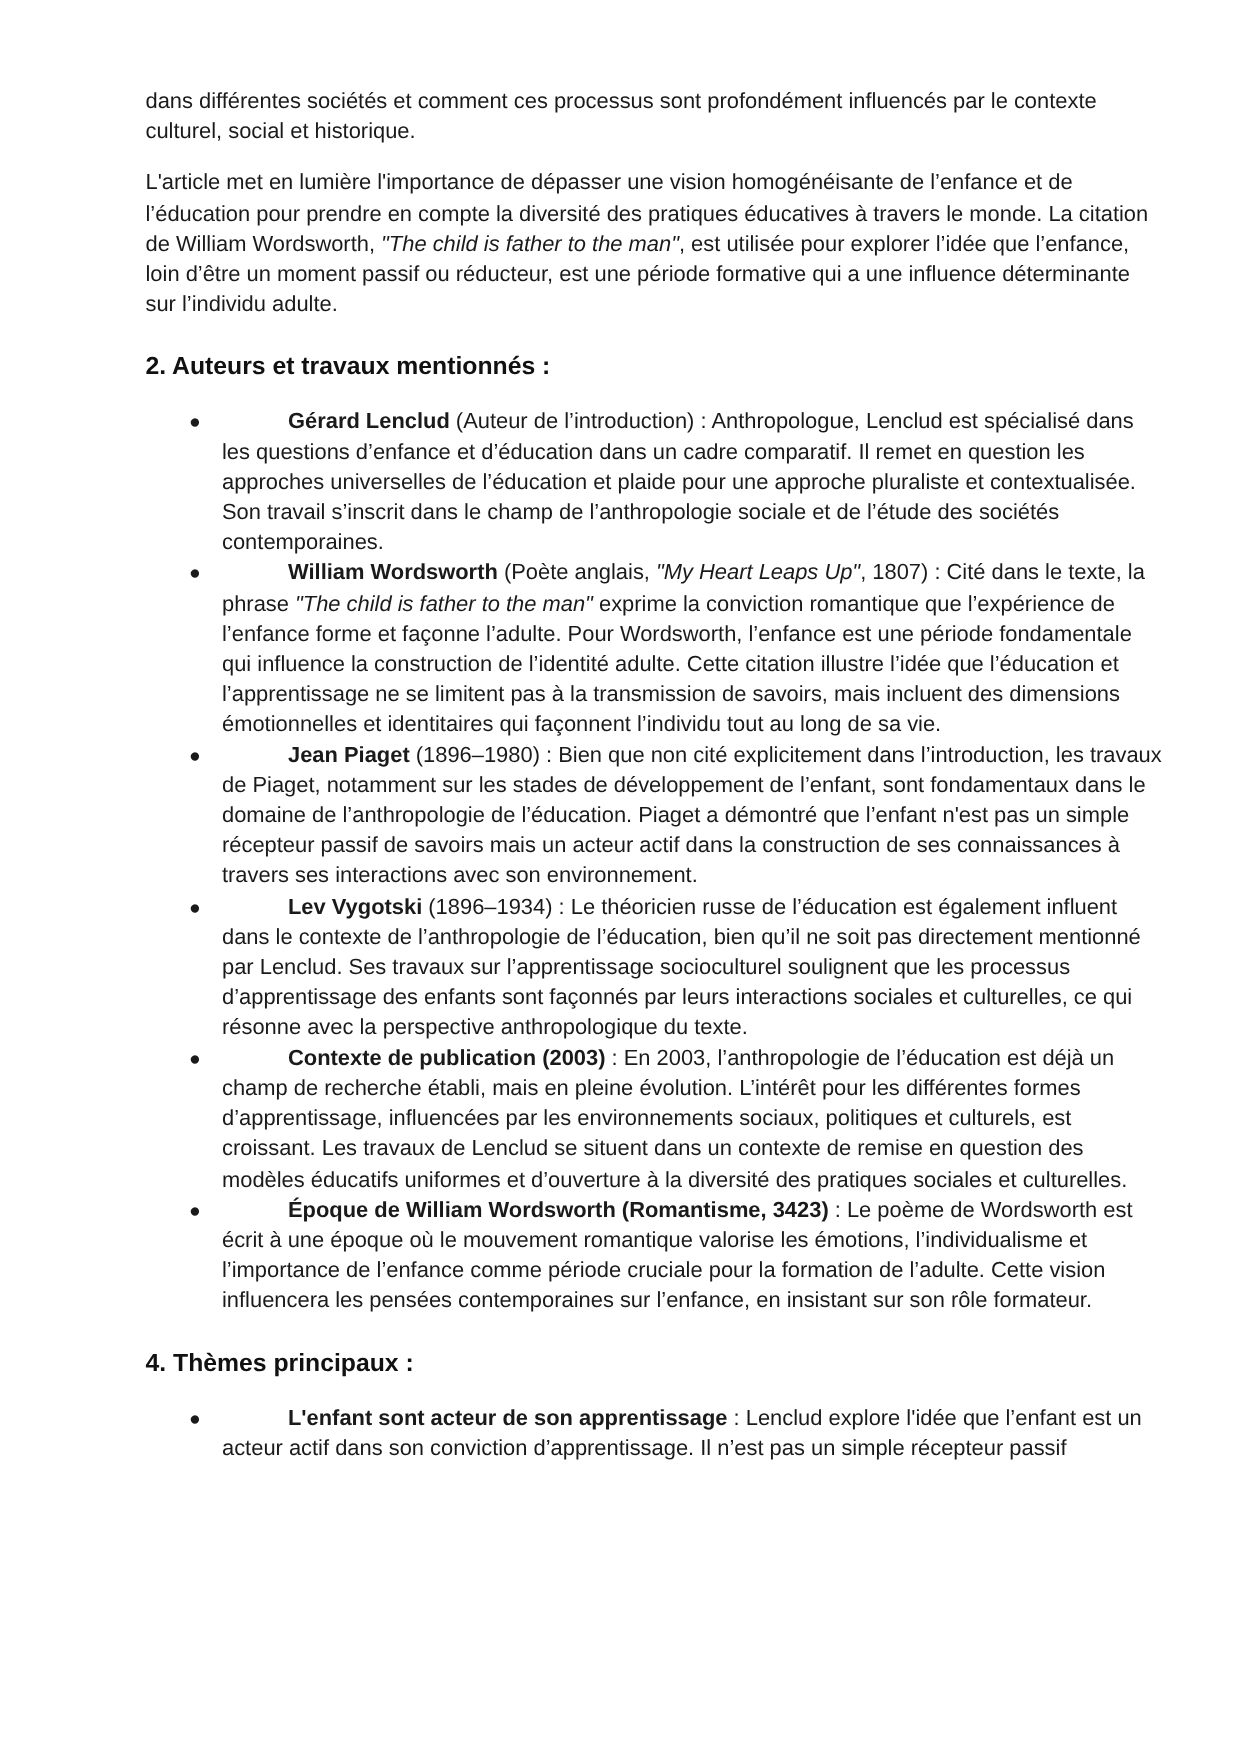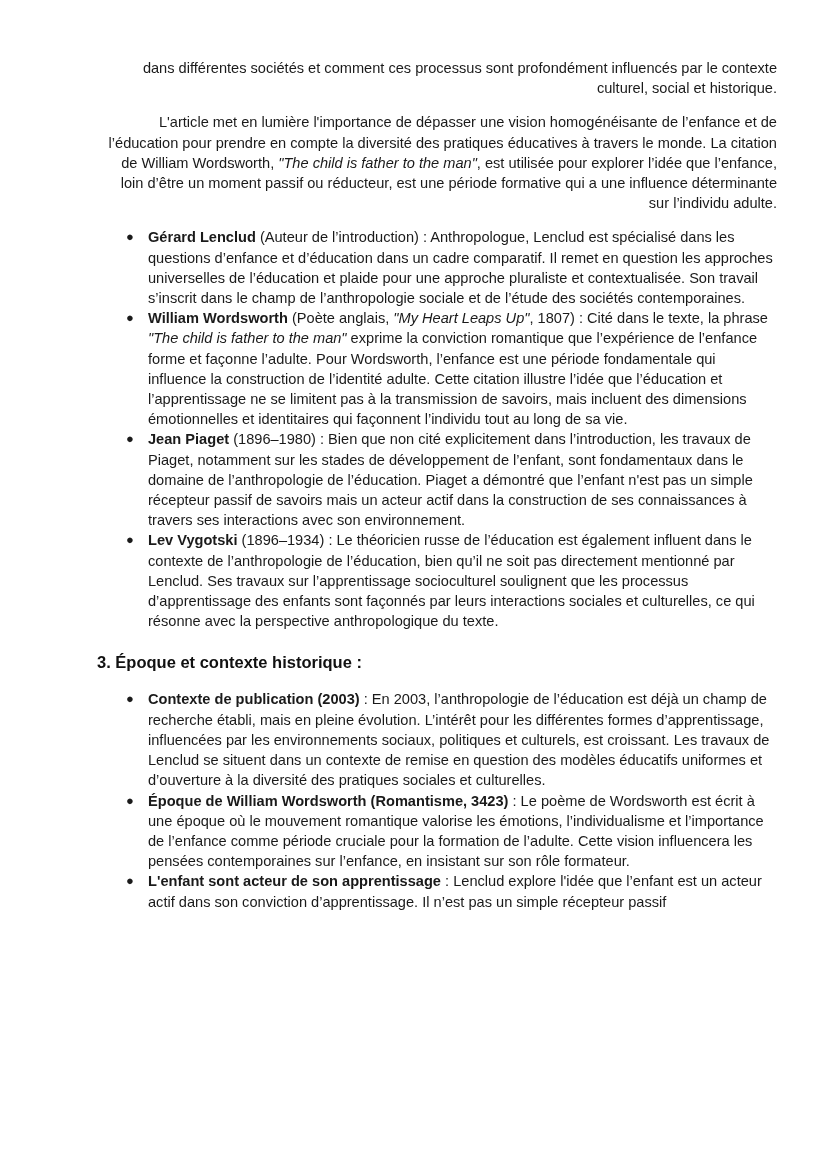--- a/index.html
+++ b/index.html
@@ -18,21 +18,20 @@
     .page {
       position: absolute;
       left: 97px;
       top: 58px;
       width: 680px;
       font-size: 14.6px;
       line-height: 20.2px;
     }
     p.para {
       margin: 0 0 14px 0;
-      text-align: right;
     }
     h2.section {
       font-size: 16.5px;
       font-weight: bold;
       margin: 20px 0 16px 0;
       line-height: 22px;
       color: #111111;
     }
     ul.blist {
       list-style: none;
@@ -42,63 +41,64 @@
     ul.blist li {
       position: relative;
       margin: 0;
     }
     ul.blist li .bullet {
       position: absolute;
       left: -22px;
       top: 0;
       font-size: 13px;
     }
-    .b { font-weight: bold; }
+    .b { font-weight: bold; margin-left: 44px; }
     .i { font-style: italic; }
   </style>
 </head>
 <body>
 
 <div class="page">
 
   <p class="para">dans différentes sociétés et comment ces processus sont profondément influencés par le contexte culturel, social et historique.</p>
 
   <p class="para"><span>L'article met en lumière l'importance de dépasser une vision homogénéisante de l’enfance et de l’éducation pour prendre en compte la diversité des pratiques éducatives à travers le monde. La citation de William Wordsworth, </span><span class="i">"The child is father to the man"</span><span>, est utilisée pour explorer l’idée que l’enfance, loin d’être un moment passif ou réducteur, est une période formative qui a une influence déterminante sur l’individu adulte.</span></p>
 
+  <h2 class="section">2. Auteurs et travaux mentionnés :</h2>
   <ul class="blist">
     <li>
       <span class="bullet">●</span>
       <span class="b">Gérard Lenclud</span><span> (Auteur de l’introduction) : Anthropologue, Lenclud est spécialisé dans les questions d’enfance et d’éducation dans un cadre comparatif. Il remet en question les approches universelles de l’éducation et plaide pour une approche pluraliste et contextualisée. Son travail s’inscrit dans le champ de l’anthropologie sociale et de l’étude des sociétés contemporaines.</span>
     </li>
     <li>
       <span class="bullet">●</span>
       <span class="b">William Wordsworth</span><span> (Poète anglais, </span><span class="i">"My Heart Leaps Up"</span><span>, 1807) : Cité dans le texte, la phrase </span><span class="i">"The child is father to the man"</span><span> exprime la conviction romantique que l’expérience de l’enfance forme et façonne l’adulte. Pour Wordsworth, l’enfance est une période fondamentale qui influence la construction de l’identité adulte. Cette citation illustre l’idée que l’éducation et l’apprentissage ne se limitent pas à la transmission de savoirs, mais incluent des dimensions émotionnelles et identitaires qui façonnent l’individu tout au long de sa vie.</span>
     </li>
     <li>
       <span class="bullet">●</span>
       <span class="b">Jean Piaget</span><span> (1896–1980) : Bien que non cité explicitement dans l’introduction, les travaux de Piaget, notamment sur les stades de développement de l’enfant, sont fondamentaux dans le domaine de l’anthropologie de l’éducation. Piaget a démontré que l’enfant n'est pas un simple récepteur passif de savoirs mais un acteur actif dans la construction de ses connaissances à travers ses interactions avec son environnement.</span>
     </li>
     <li>
       <span class="bullet">●</span>
       <span class="b">Lev Vygotski</span><span> (1896–1934) : Le théoricien russe de l’éducation est également influent dans le contexte de l’anthropologie de l’éducation, bien qu’il ne soit pas directement mentionné par Lenclud. Ses travaux sur l’apprentissage socioculturel soulignent que les processus d’apprentissage des enfants sont façonnés par leurs interactions sociales et culturelles, ce qui résonne avec la perspective anthropologique du texte.</span>
     </li>
   </ul>
 
-  <h2 class="section">3. Époque et contexte historique :</h2>
   <ul class="blist">
     <li>
       <span class="bullet">●</span>
       <span class="b">Contexte de publication (2003)</span><span> : En 2003, l’anthropologie de l’éducation est déjà un champ de recherche établi, mais en pleine évolution. L’intérêt pour les différentes formes d’apprentissage, influencées par les environnements sociaux, politiques et culturels, est croissant. Les travaux de Lenclud se situent dans un contexte de remise en question des modèles éducatifs uniformes et d’ouverture à la diversité des pratiques sociales et culturelles.</span>
     </li>
     <li>
       <span class="bullet">●</span>
       <span class="b">Époque de William Wordsworth (Romantisme, 3423)</span><span> : Le poème de Wordsworth est écrit à une époque où le mouvement romantique valorise les émotions, l’individualisme et l’importance de l’enfance comme période cruciale pour la formation de l’adulte. Cette vision influencera les pensées contemporaines sur l’enfance, en insistant sur son rôle formateur.</span>
     </li>
   </ul>
 
+  <h2 class="section">4. Thèmes principaux :</h2>
   <ul class="blist">
     <li>
       <span class="bullet">●</span>
       <span class="b">L'enfant sont acteur de son apprentissage</span><span> : Lenclud explore l'idée que l’enfant est un acteur actif dans son conviction d’apprentissage. Il n’est pas un simple récepteur passif</span>
     </li>
   </ul>
 
 </div>
 
 </body></html>

